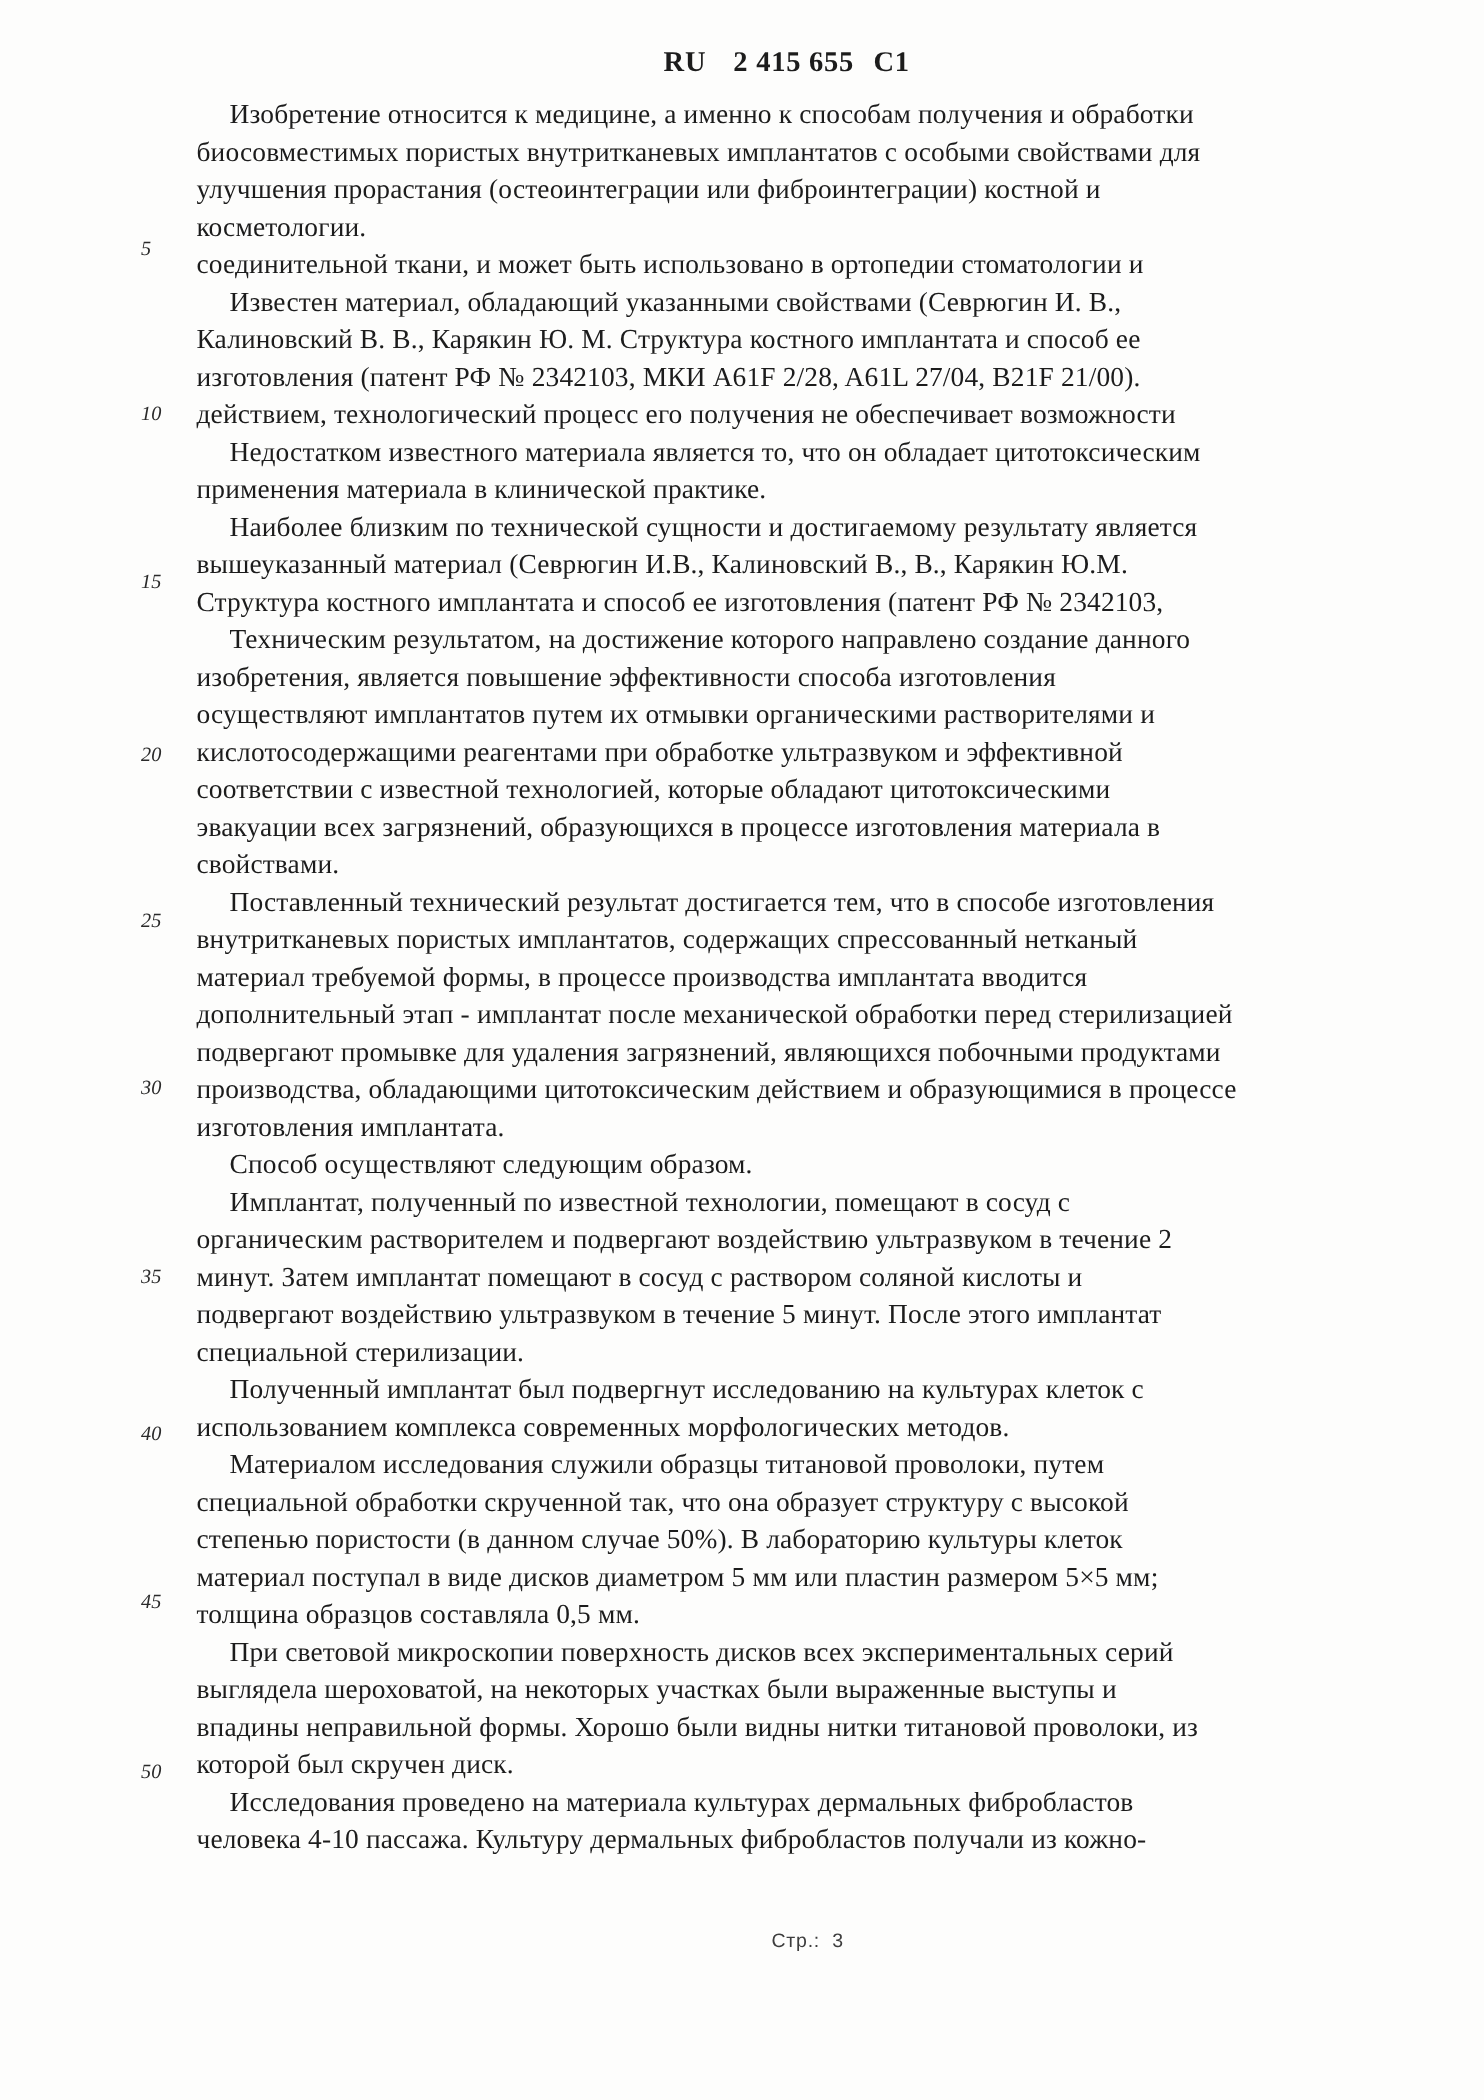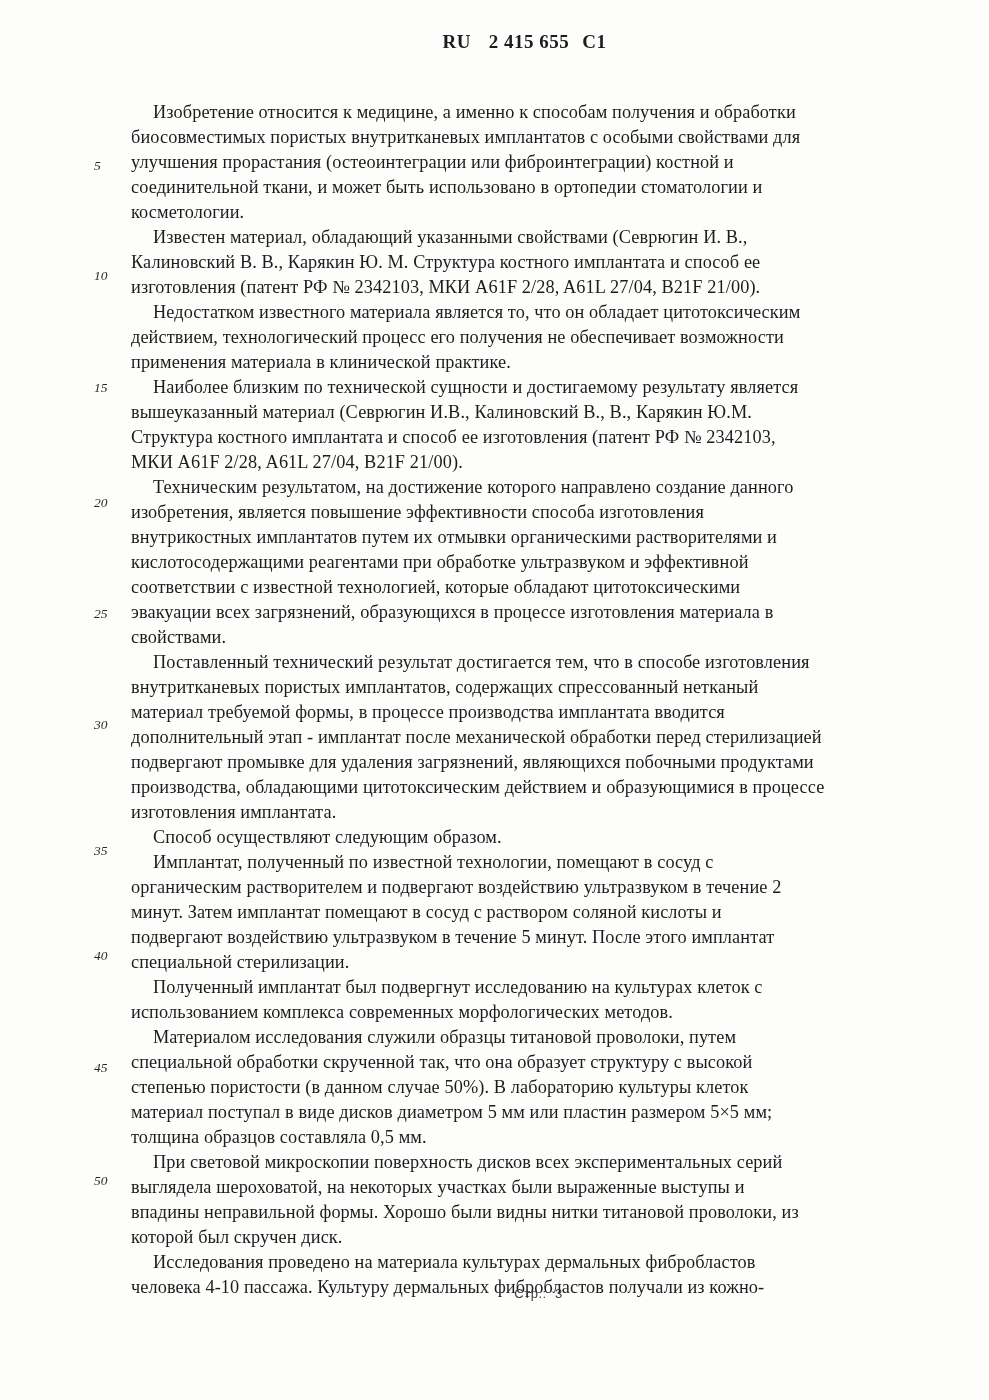--- a/index.html
+++ b/index.html
@@ -44,21 +44,20 @@
   }
 
   .body-text {
     position: absolute;
     top: 64px;
     left: 131px;
     width: 790px;
     font-size: 18.3px;
     line-height: 25px;
     letter-spacing: 0.1px;
-    margin-top: 36px;
   }
   .body-text .line {
     white-space: nowrap;
     height: 25px;
   }
   .body-text .line.first {
     padding-left: 22px;
   }
 
   .doc-footer {
@@ -93,35 +92,34 @@
     <div class="line-number" style="top:843px">35</div>
     <div class="line-number" style="top:948px">40</div>
     <div class="line-number" style="top:1060px">45</div>
     <div class="line-number" style="top:1173px">50</div>
   </div>
 
   <div class="body-text">
       <div class="line first">Изобретение относится к медицине, а именно к способам получения и обработки</div>
       <div class="line">биосовместимых пористых внутритканевых имплантатов с особыми свойствами для</div>
       <div class="line">улучшения прорастания (остеоинтеграции или фиброинтеграции) костной и</div>
+      <div class="line">косметологии.</div>
       <div class="line">соединительной ткани, и может быть использовано в ортопедии стоматологии и</div>
-      <div class="line">косметологии.</div>
       <div class="line first">Известен материал, обладающий указанными свойствами (Севрюгин И. В.,</div>
       <div class="line">Калиновский В. В., Карякин Ю. М. Структура костного имплантата и способ ее</div>
       <div class="line">изготовления (патент РФ № 2342103, МКИ A61F 2/28, A61L 27/04, B21F 21/00).</div>
+      <div class="line">действием, технологический процесс его получения не обеспечивает возможности</div>
       <div class="line first">Недостатком известного материала является то, что он обладает цитотоксическим</div>
-      <div class="line">действием, технологический процесс его получения не обеспечивает возможности</div>
       <div class="line">применения материала в клинической практике.</div>
       <div class="line first">Наиболее близким по технической сущности и достигаемому результату является</div>
       <div class="line">вышеуказанный материал (Севрюгин И.В., Калиновский В., В., Карякин Ю.М.</div>
       <div class="line">Структура костного имплантата и способ ее изготовления (патент РФ № 2342103,</div>
-      <div class="line">МКИ A61F 2/28, A61L 27/04, B21F 21/00).</div>
       <div class="line first">Техническим результатом, на достижение которого направлено создание данного</div>
       <div class="line">изобретения, является повышение эффективности способа изготовления</div>
-      <div class="line">внутрикостных имплантатов путем их отмывки органическими растворителями и</div>
+      <div class="line">осуществляют имплантатов путем их отмывки органическими растворителями и</div>
       <div class="line">кислотосодержащими реагентами при обработке ультразвуком и эффективной</div>
       <div class="line">соответствии с известной технологией, которые обладают цитотоксическими</div>
       <div class="line">эвакуации всех загрязнений, образующихся в процессе изготовления материала в</div>
       <div class="line">свойствами.</div>
       <div class="line first">Поставленный технический результат достигается тем, что в способе изготовления</div>
       <div class="line">внутритканевых пористых имплантатов, содержащих спрессованный нетканый</div>
       <div class="line">материал требуемой формы, в процессе производства имплантата вводится</div>
       <div class="line">дополнительный этап - имплантат после механической обработки перед стерилизацией</div>
       <div class="line">подвергают промывке для удаления загрязнений, являющихся побочными продуктами</div>
       <div class="line">производства, обладающими цитотоксическим действием и образующимися в процессе</div>

